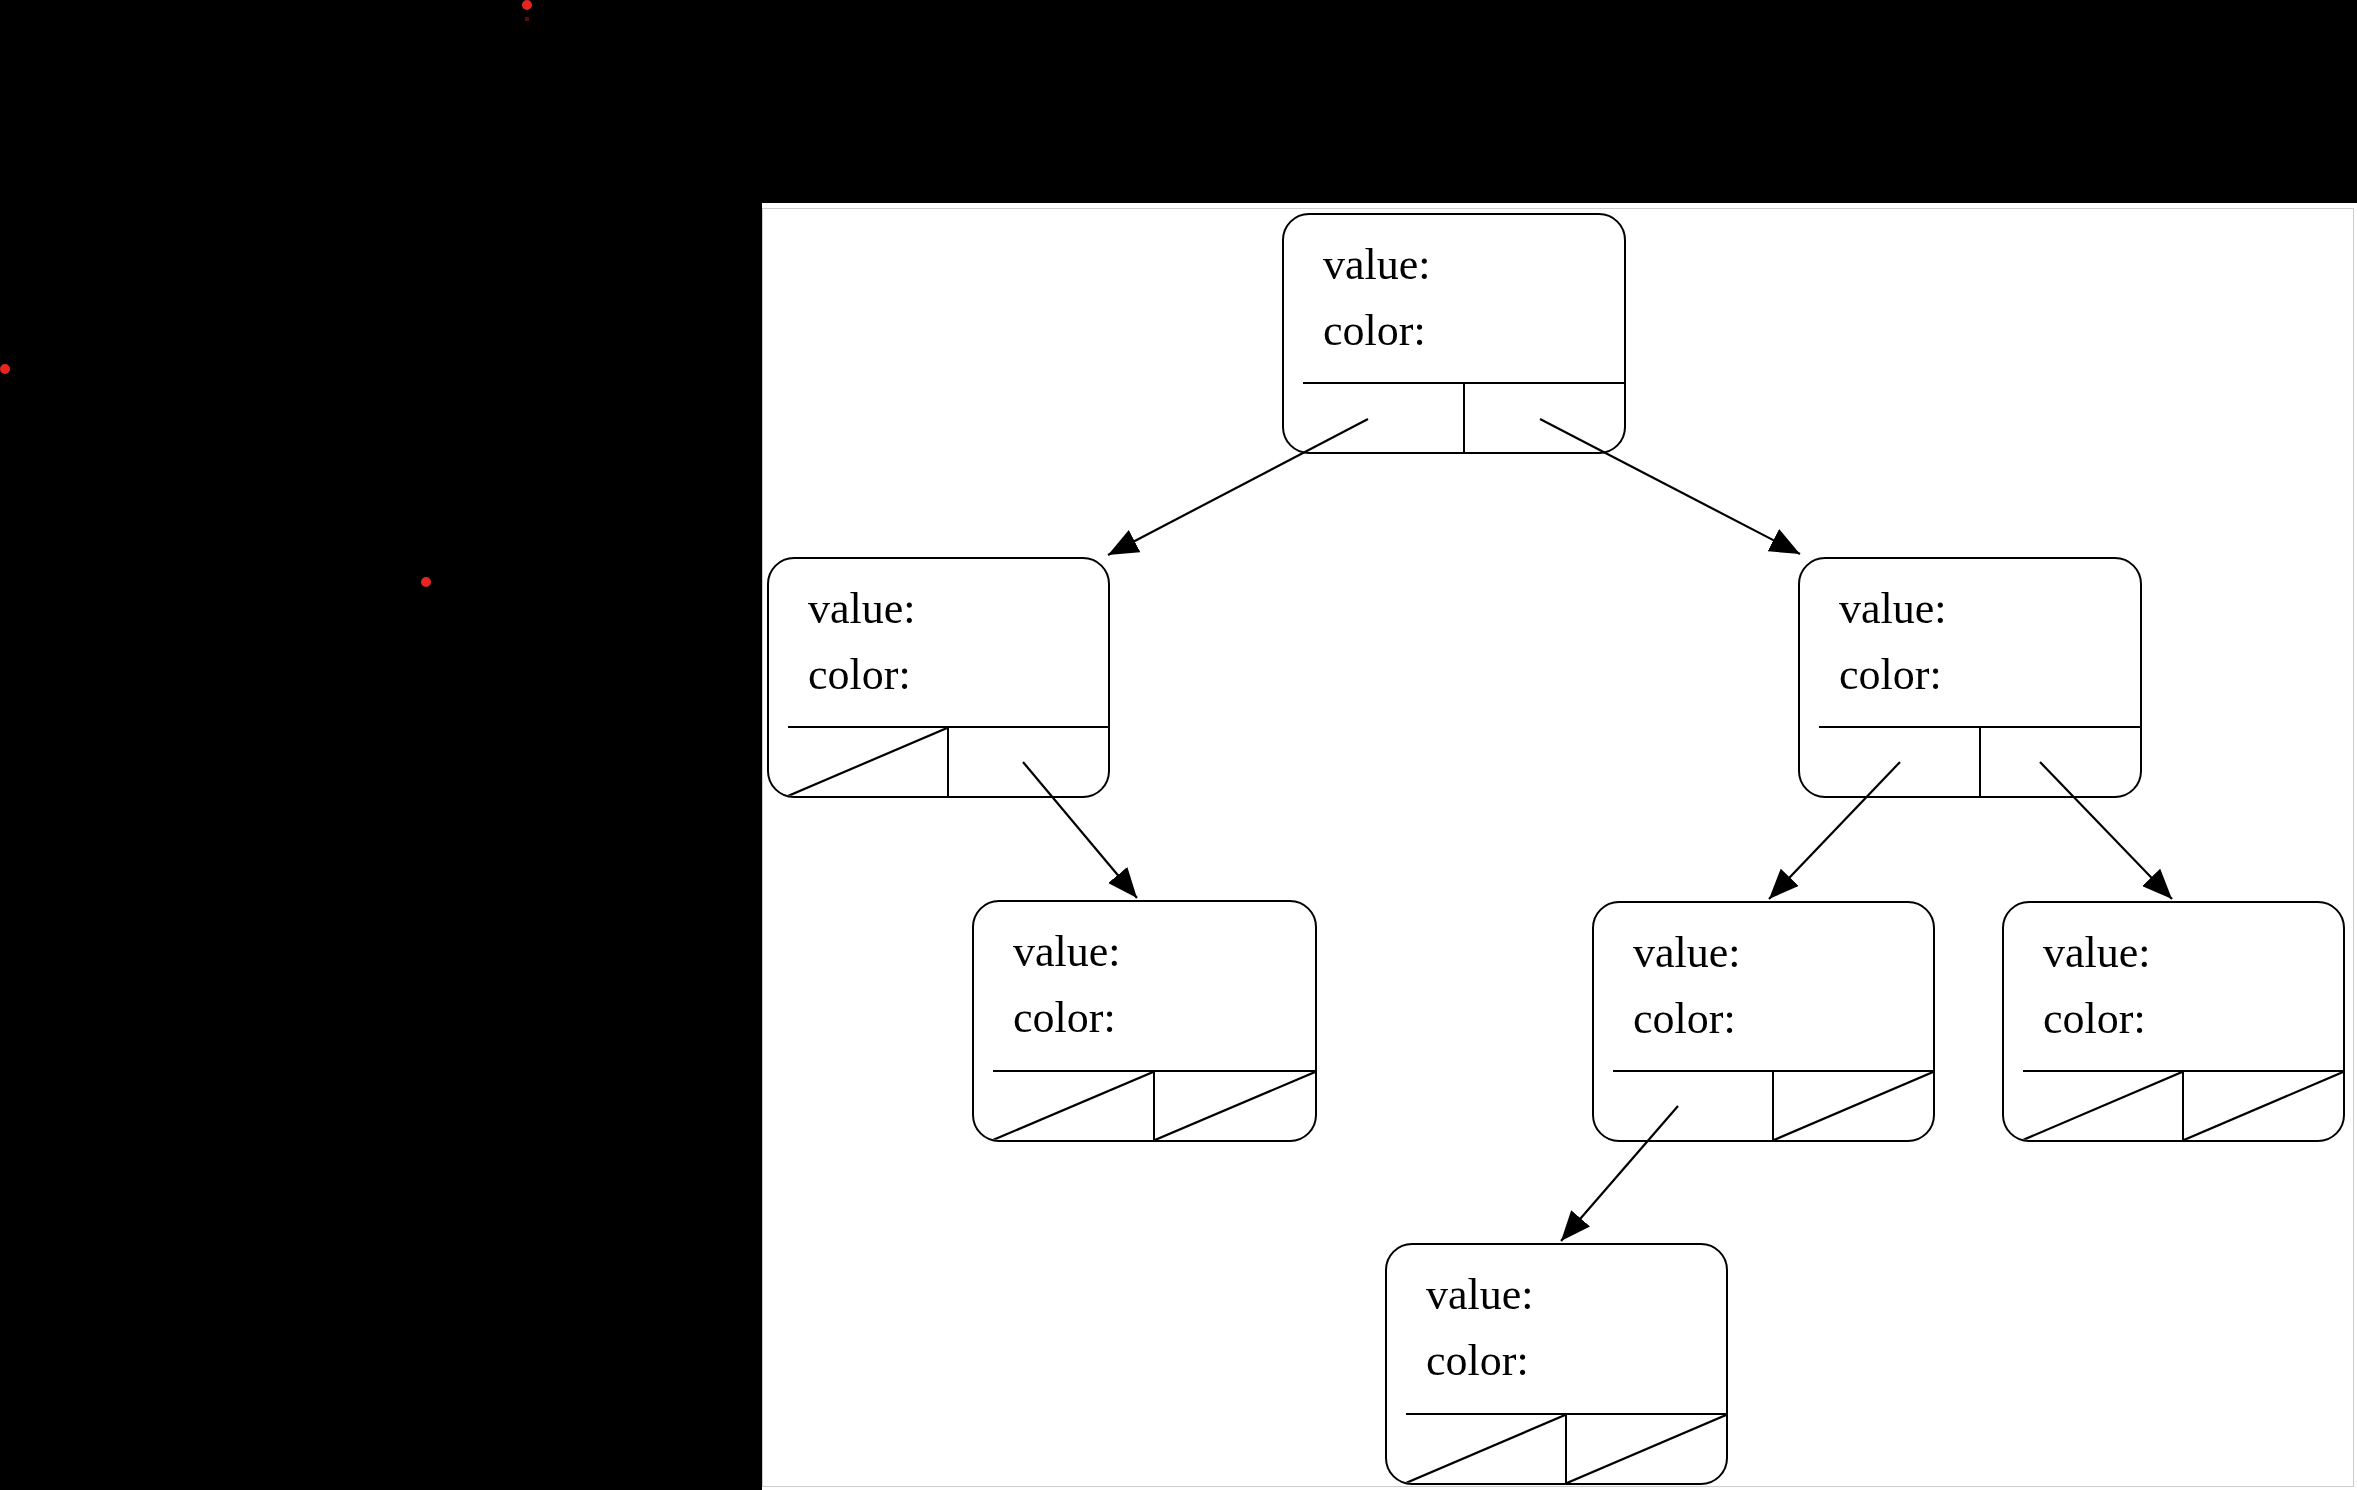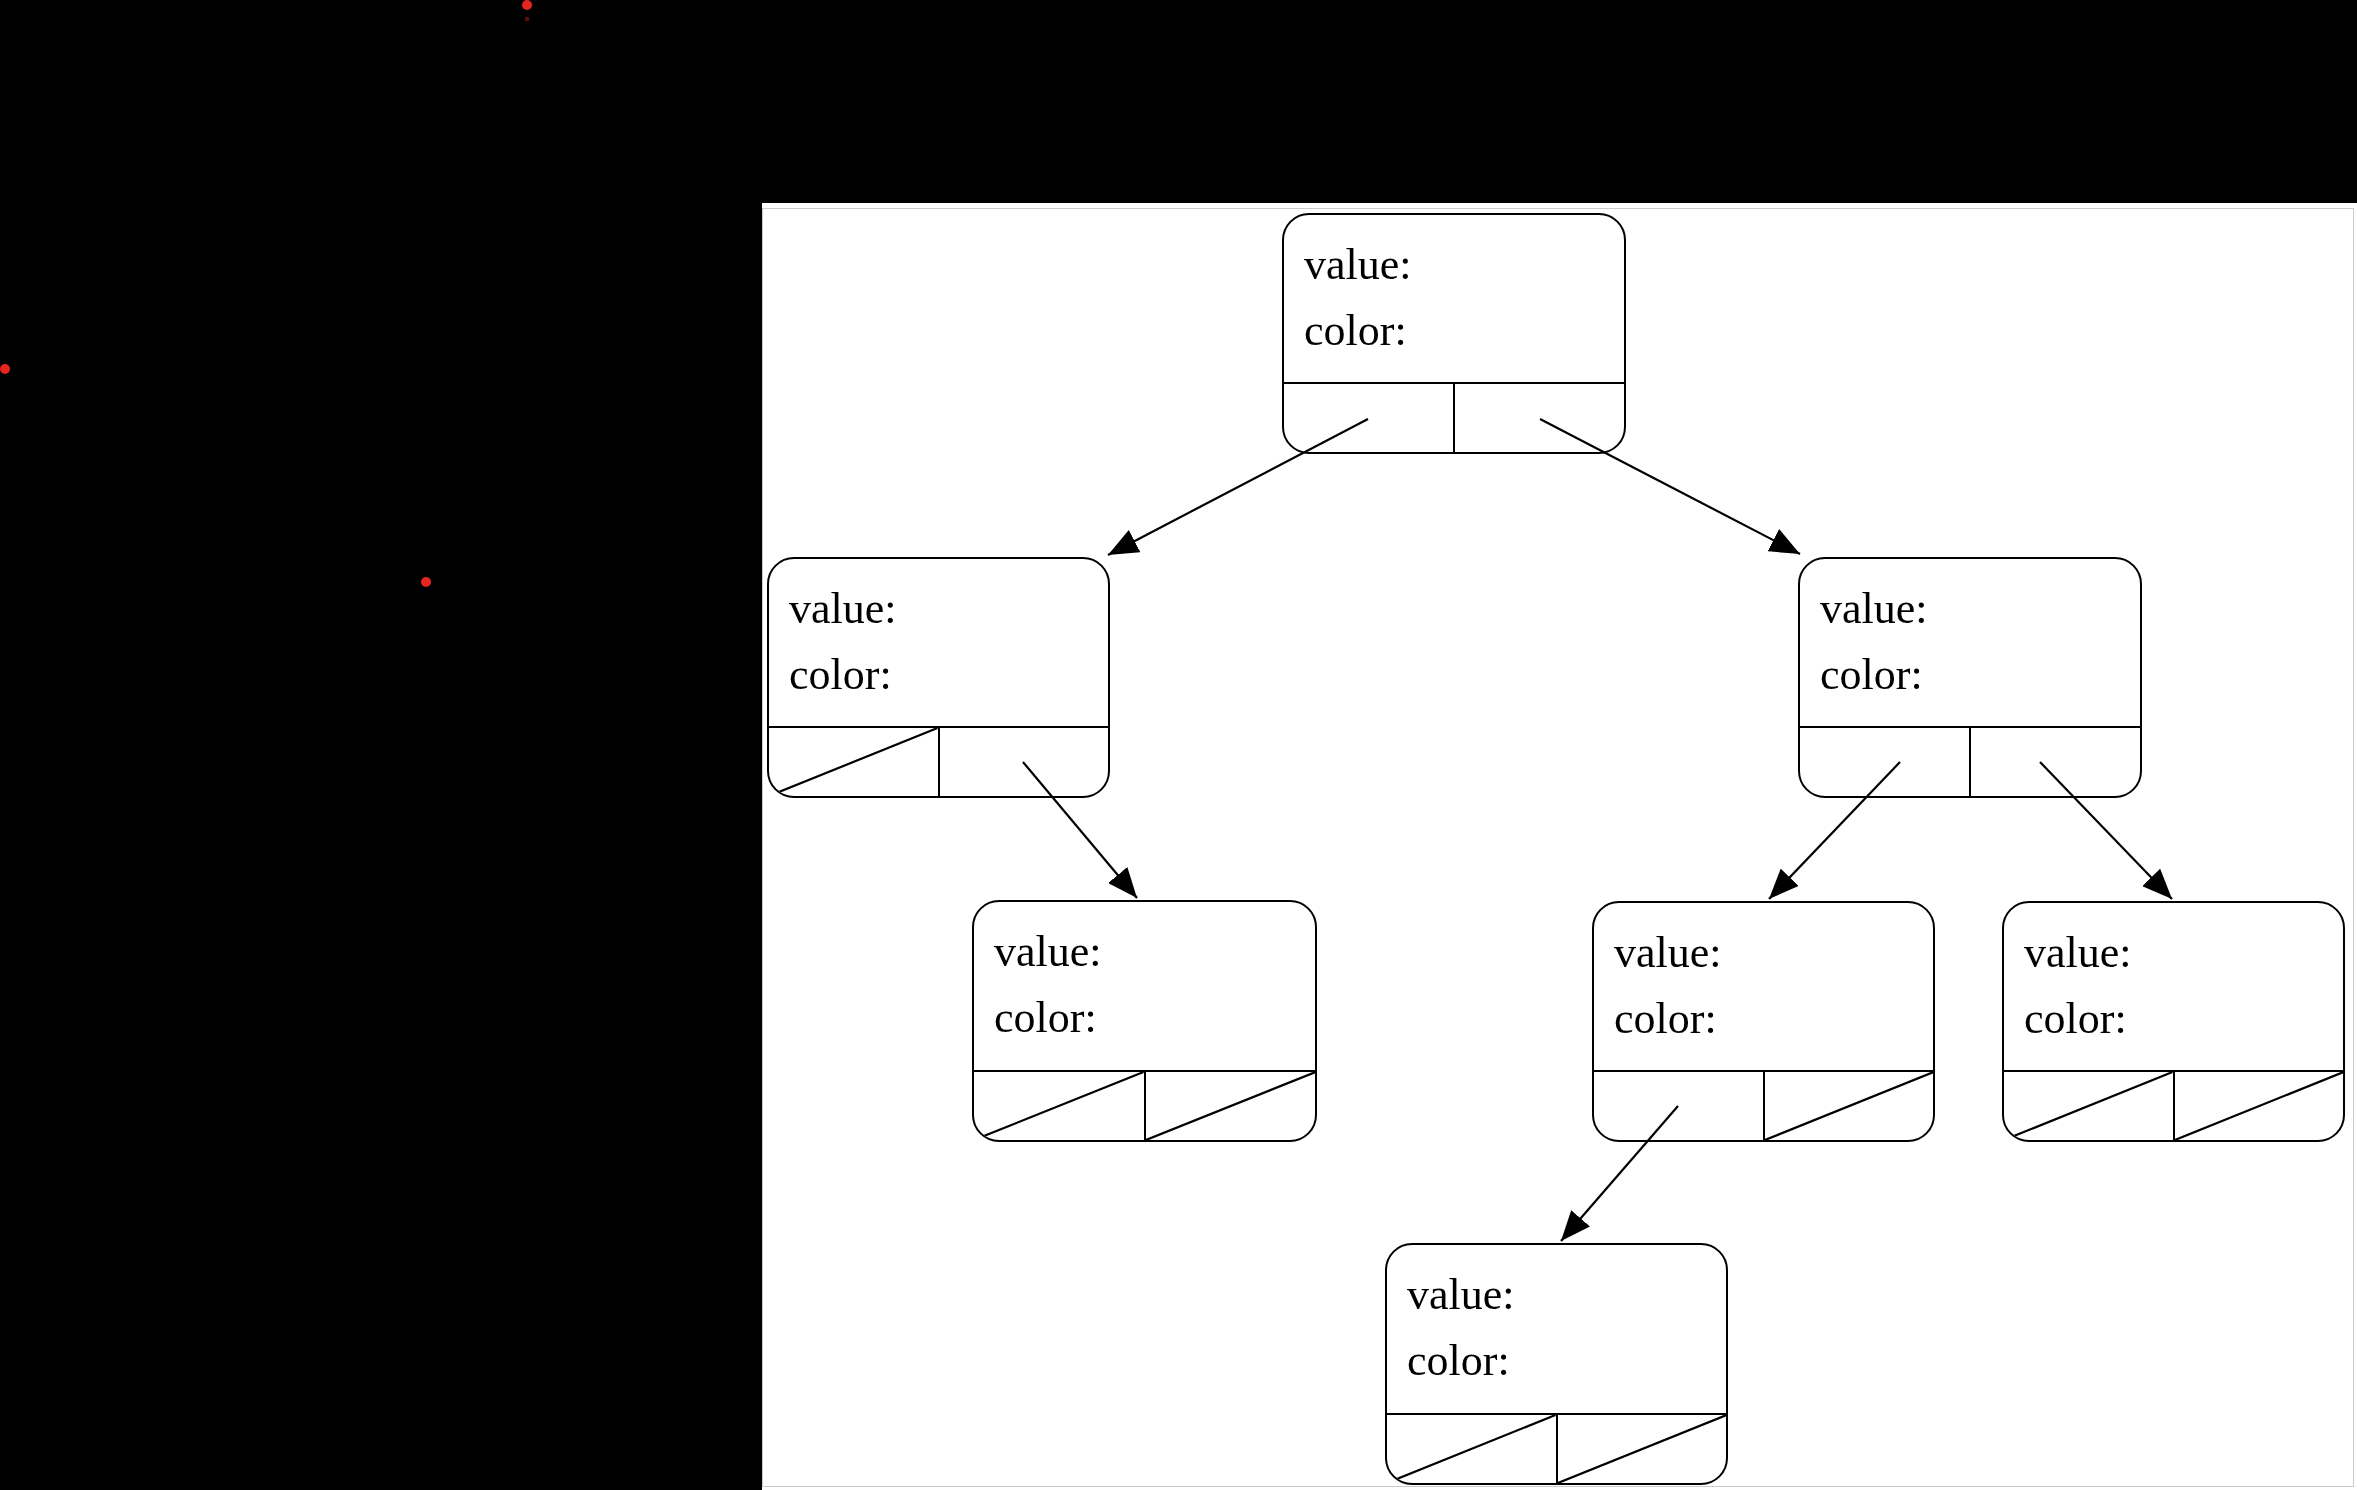--- a/index.html
+++ b/index.html
@@ -45,20 +45,21 @@
   
   .node {
     position: absolute;
     box-sizing: border-box;
     background: #ffffff;
     border: 2.5px solid #000000;
     border-radius: 27px;
     display: flex;
     flex-direction: column;
     overflow: hidden;
+    padding-left: 19px;
   }
   .node .labels {
     flex: 1 1 auto;
     padding: 17px 0 0 20px;
     font-size: 44px;
     line-height: 66px;
     color: #000000;
     white-space: nowrap;
   }
   .node .ptr-row {

